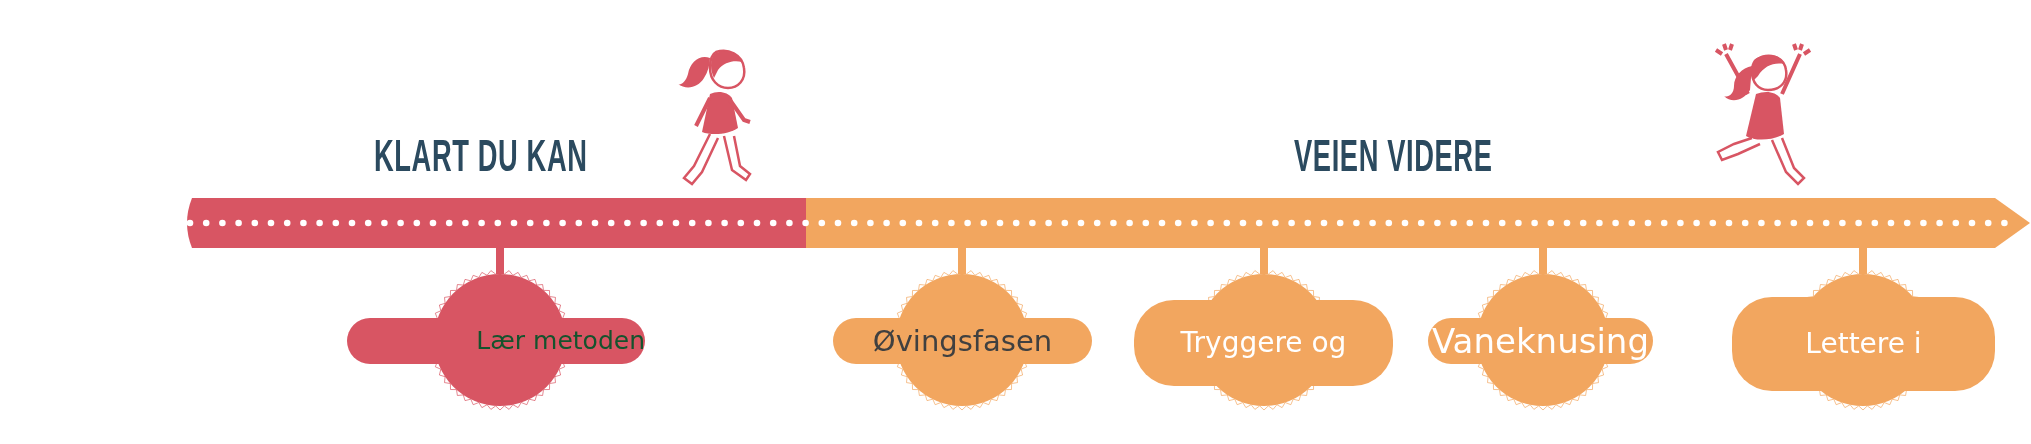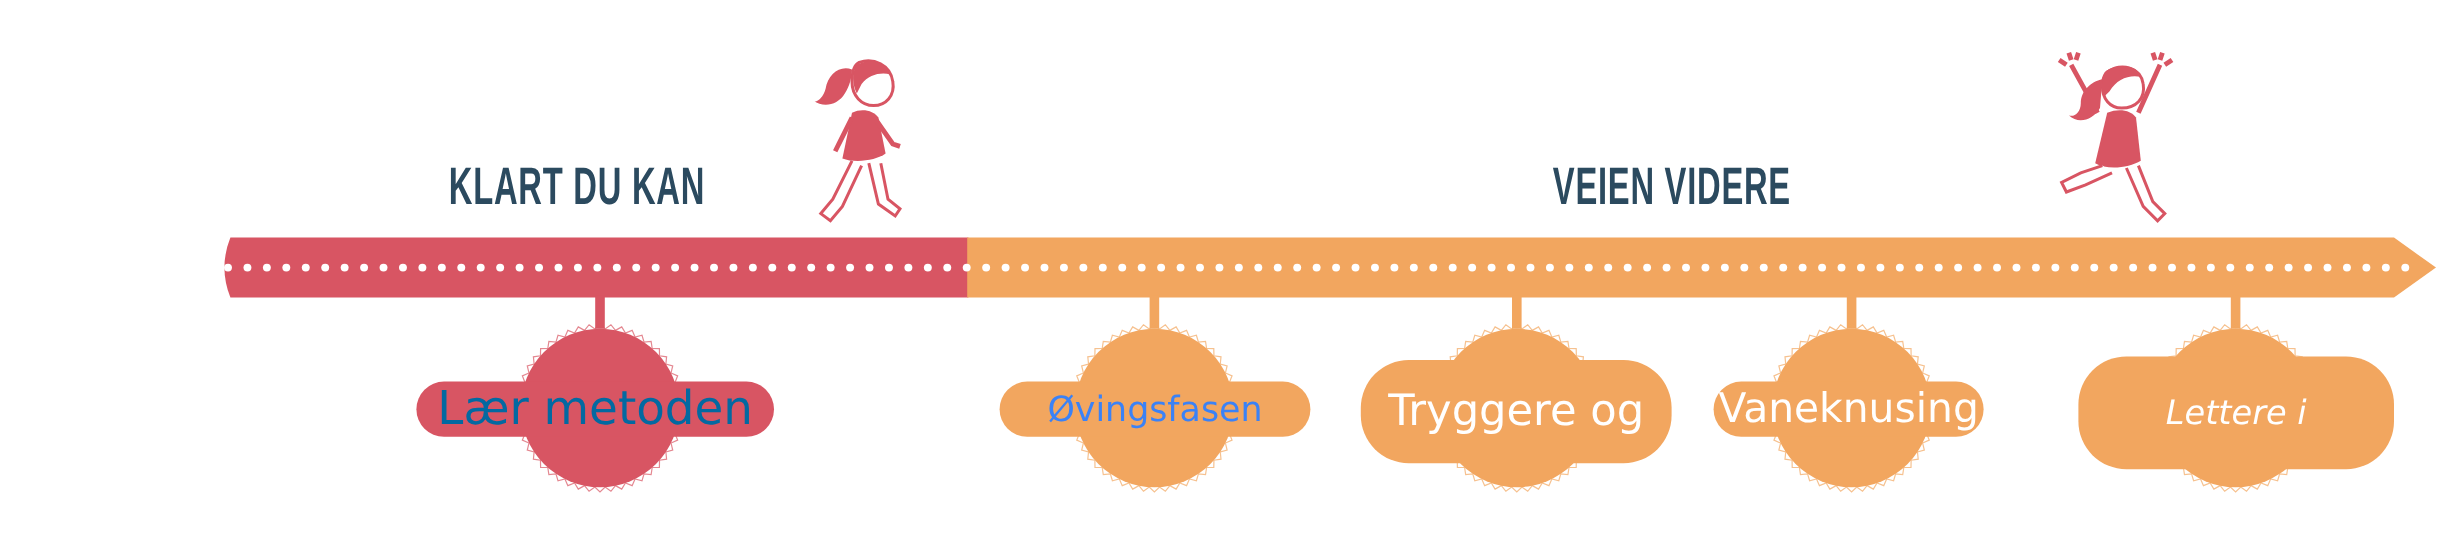--- a/index.html
+++ b/index.html
@@ -195,38 +195,38 @@
     <path class="fig-fill" d="M44 16 C56 8 72 12 74 26 C76 38 68 46 56 46 C46 46 40 38 40 28 Z" fill="#fff" stroke-width="2.5" stroke="#d85563"></path>
     <path class="fig-fill-solid" d="M42 16 C52 8 70 10 72 20 C62 18 52 22 46 32 L42 36 C38 28 38 22 42 16 Z" fill="#d85563"></path>
     <path class="fig-fill-solid" d="M40 22 C30 24 22 32 22 42 C22 50 16 54 12 52 C20 60 32 56 38 46 Z" fill="#d85563"></path>
     <path class="fig-fill-solid" d="M44 50 C54 46 64 48 68 54 L72 90 C62 96 44 98 34 92 Z" fill="#d85563"></path>
     <path class="fig-line" d="M40 94 L22 100 L6 108 L10 116 L26 110 L48 100" fill="#fff" stroke-width="2.5" stroke="#d85563"></path>
     <path class="fig-line" d="M60 96 L74 128 L86 140 L92 134 L82 124 L70 94" fill="#fff" stroke-width="2.5" stroke="#d85563"></path>
   </g>
 </svg>
 
 <div id="labels-layer">
-    <div class="label" style="left: 347px; top: 318px; width: 298px; height: 46px; color: #0369a1; font-size: 39px;">
+    <div class="label" style="left: 347px; top: 318px; width: 298px; height: 46px; color: #14532d; font-size: 25px; justify-content: flex-end;">
       <div>
         <div>Lær metoden</div>
       </div>
     </div>
-    <div class="label" style="left: 833px; top: 318px; width: 259px; height: 46px; color: #3b82f6; font-size: 29px;">
+    <div class="label" style="left: 833px; top: 318px; width: 259px; height: 46px; color: #404040; font-size: 29px;">
       <div>
         <div>Øvingsfasen</div>
       </div>
     </div>
-    <div class="label" style="left: 1134px; top: 300px; width: 259px; height: 86px; color: rgb(255, 255, 255); font-size: 36px;">
+    <div class="label" style="left: 1134px; top: 300px; width: 259px; height: 86px; color: rgb(255, 255, 255); font-size: 28px;">
       <div>
         <div>Tryggere og</div>
       </div>
     </div>
     <div class="label" style="left: 1428px; top: 318px; width: 225px; height: 46px; color: rgb(255, 255, 255); font-size: 34px;">
       <div>
         <div>Vaneknusing</div>
       </div>
     </div>
-    <div class="label" style="left: 1732px; top: 297px; width: 263px; height: 94px; color: rgb(255, 255, 255); font-size: 28px; font-style: italic;">
+    <div class="label" style="left: 1732px; top: 297px; width: 263px; height: 94px; color: rgb(255, 255, 255); font-size: 28px;">
       <div>
         <div>Lettere i</div>
       </div>
     </div>
   </div>
 
 </body></html>

